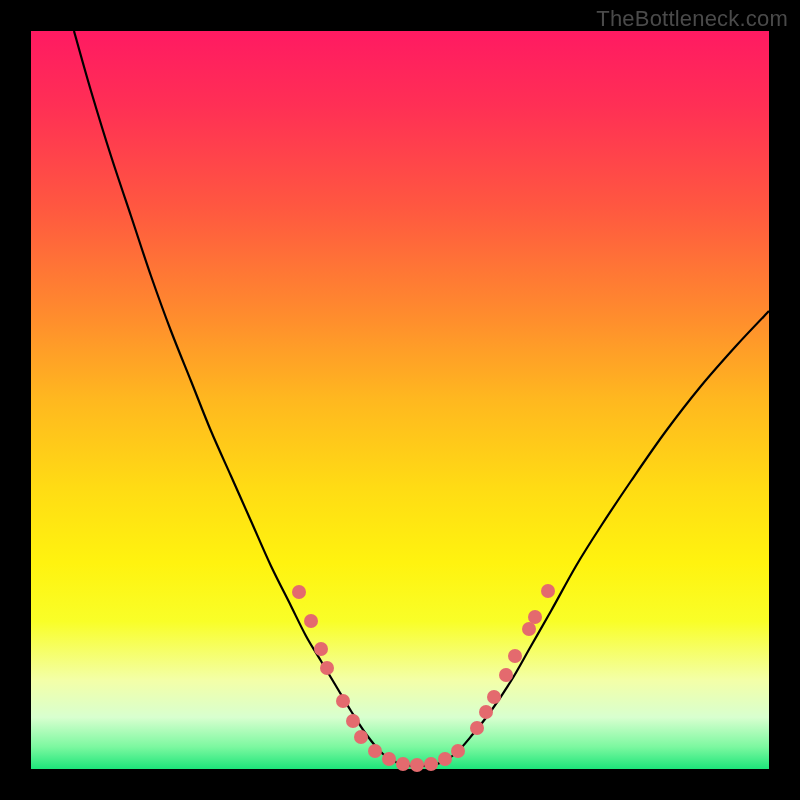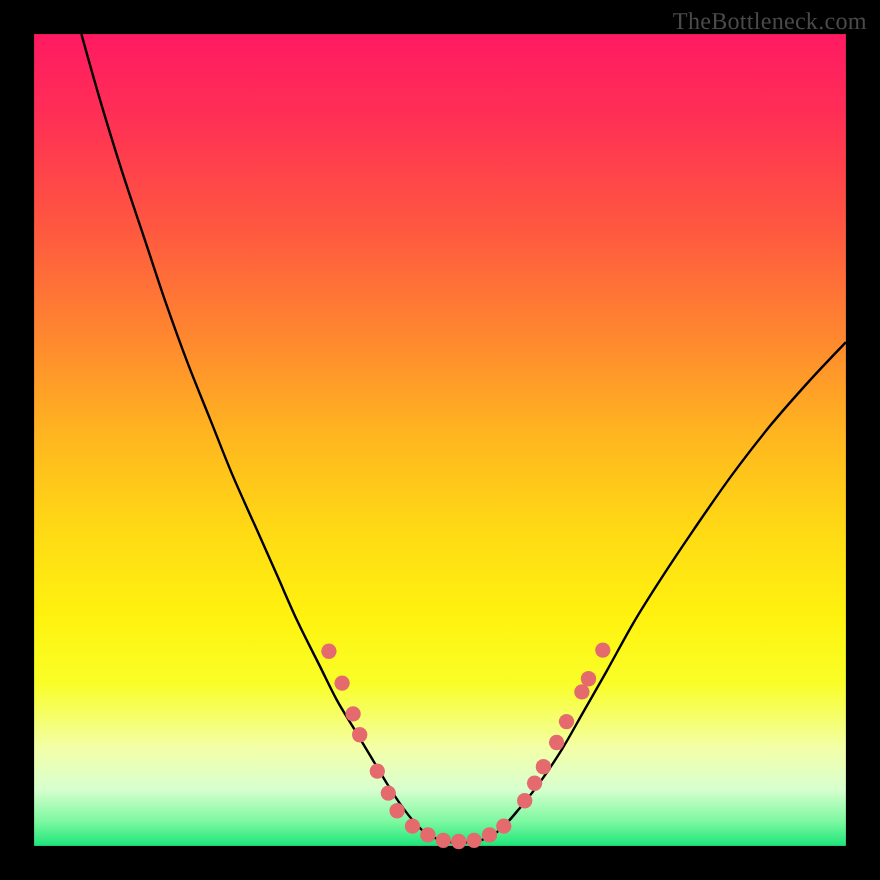--- a/index.html
+++ b/index.html
@@ -44,21 +44,20 @@
   }
   .watermark {
     position: absolute;
     right: 12px;
     top: 6px;
     color: #4a4a4a;
     font-size: 22px;
     font-weight: 500;
     letter-spacing: 0.2px;
     user-select: none;
-    font-family: Liberation Serif, serif;
   }
   svg.curve-layer {
     position: absolute;
     left: 0;
     top: 0;
     width: 738px;
     height: 738px;
     overflow: visible;
   }
   .marker {

